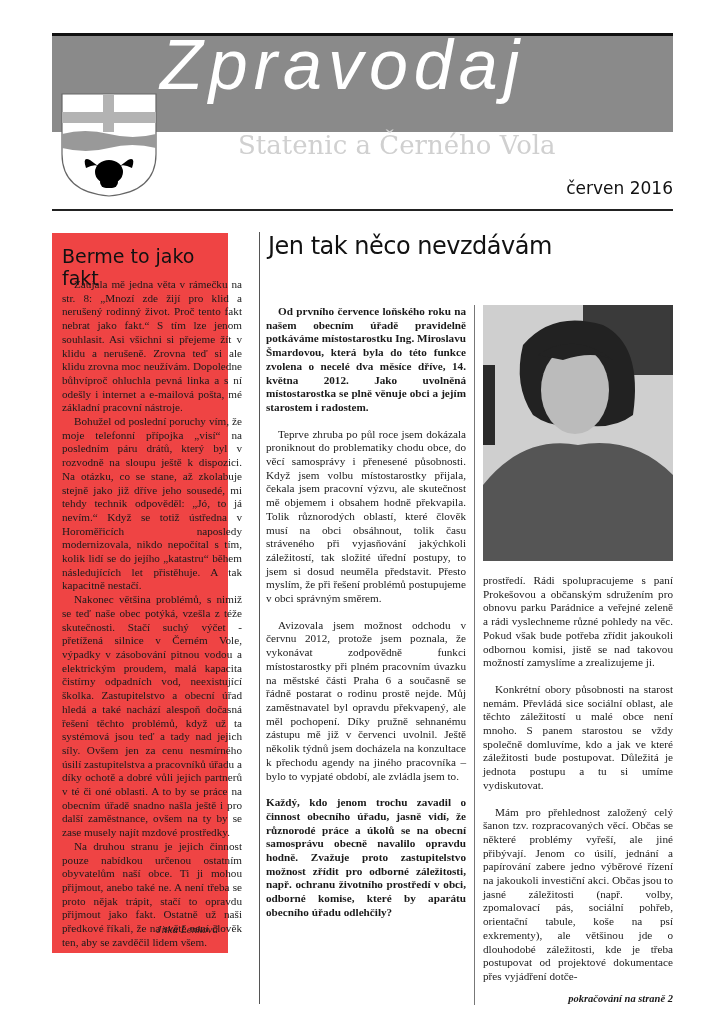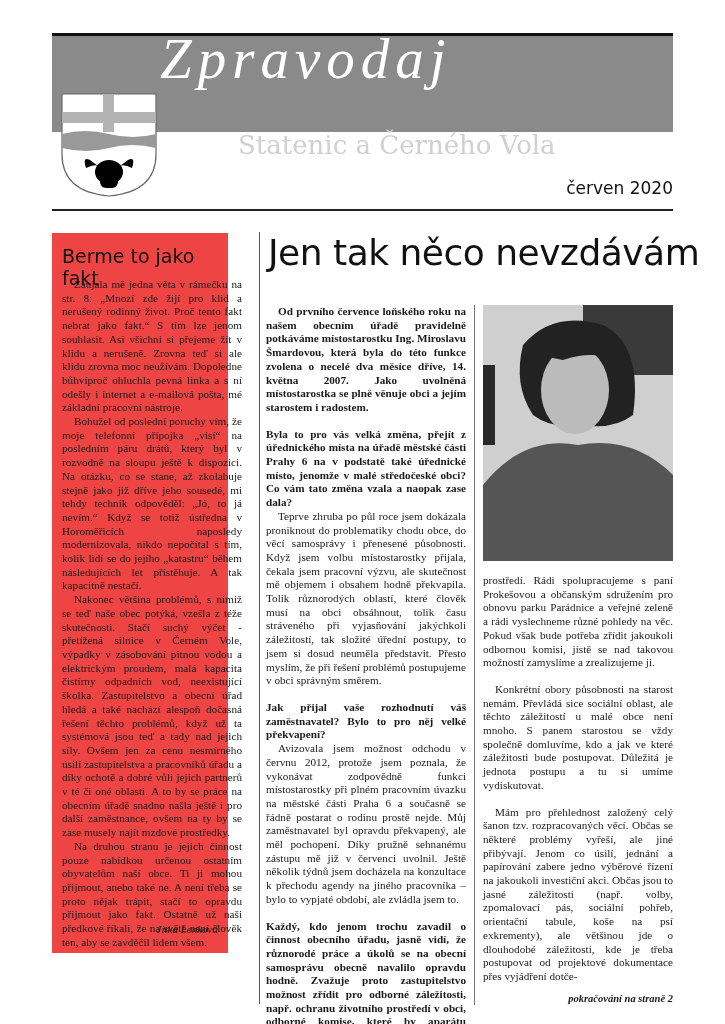--- a/index.html
+++ b/index.html
@@ -1,30 +1,30 @@
 <!DOCTYPE html>
 <html><head>
 <meta charset="utf-8">
 <style>
   html,body{margin:0;padding:0;background:#fff;}
   body{width:725px;height:1024px;position:relative;overflow:hidden;font-family:"Liberation Serif",serif;color:#1a1a1a;}
   .topline{position:absolute;left:52px;top:33px;width:621px;height:3px;background:#111;}
   .band{position:absolute;left:52px;top:36px;width:621px;height:96px;background:#8a8a8a;}
-  .masthead{position:absolute;left:160px;top:30px;font-family:Liberation Serif, serif;font-style:italic;font-size:57px;color:#fff;letter-spacing:6px;line-height:1;}
+  .masthead{position:absolute;left:160px;top:30px;font-family:Liberation Sans, sans-serif;font-style:italic;font-size:70px;color:#fff;letter-spacing:6px;line-height:1;}
   .subtitle{position:absolute;left:238px;top:120px;font-family:"DejaVu Serif",serif;font-size:26px;color:#d0d0d0;line-height:1;margin-top:12px;}
   .issue{position:absolute;right:52px;top:178px;font-family:"DejaVu Sans",sans-serif;font-size:17px;color:#111;}
   .midline{position:absolute;left:52px;top:209px;width:621px;height:2px;background:#222;}
   .crest{position:absolute;left:60px;top:92px;width:98px;height:106px;}
   .sidebar{position:absolute;left:52px;top:233px;width:176px;height:720px;background:#ef4444;}
   .side-title{position:absolute;left:10px;top:12px;font-family:"DejaVu Sans",sans-serif;font-size:19px;color:#111;}
   .side-body{position:absolute;left:10px;top:45px;width:180px;font-size:11.2px;line-height:13.7px;text-align:justify;}
   .side-body p{margin:0;text-indent:12px;}
   .sign{position:absolute;right:10px;top:690px;font-style:italic;font-size:11px;}
   .vline{position:absolute;left:259px;top:232px;width:1px;height:772px;background:#555;}
-  .headline{position:absolute;left:268px;top:232px;font-family:"DejaVu Sans",sans-serif;font-size:36px;color:#111;white-space:nowrap;letter-spacing:-0.5px;}
+  .headline{position:absolute;left:268px;top:232px;font-family:"DejaVu Sans",sans-serif;font-size:24px;color:#111;white-space:nowrap;letter-spacing:-0.5px;}
   .col2{position:absolute;left:266px;top:305px;width:200px;font-size:11.2px;line-height:13.7px;text-align:justify;}
   .col2 p,.col3 p{margin:0;text-indent:12px;}
   .col2 p.q,.col3 p.q{text-indent:0;font-weight:bold;}
   .col2 p.lead{font-weight:bold;}
   .gap{height:13px;}
   .vline2{position:absolute;left:474px;top:305px;width:1px;height:700px;background:#777;}
   .photo{position:absolute;left:483px;top:305px;width:190px;height:256px;background:linear-gradient(135deg,#d8d8d8 0%,#bdbdbd 40%,#6a6a6a 100%);overflow:hidden;}
   .col3{position:absolute;left:483px;top:574px;width:190px;font-size:11.2px;line-height:13.7px;text-align:justify;}
   .cont{position:absolute;right:52px;top:993px;font-style:italic;font-size:10.5px;font-weight:bold;}
 </style>
@@ -42,44 +42,42 @@
   <rect x="43" y="2" width="11" height="38" fill="#b3b3b3"></rect>
   <path d="M2 42 Q25 36 49 42 T96 42 V56 Q72 50 49 56 T2 56 Z" fill="#999"></path>
   <g fill="#000">
     <path d="M30 68 Q22 64 26 76 Q34 72 38 74 Z"></path>
     <path d="M68 68 Q76 64 72 76 Q64 72 60 74 Z"></path>
     <ellipse cx="49" cy="80" rx="14" ry="12"></ellipse>
     <rect x="40" y="84" width="18" height="12" rx="6"></rect>
   </g>
 </svg>
 
-<div class="issue">červen 2020</div>
+<div class="issue">červen 2016</div>
 <div class="midline"></div>
 
 <div class="sidebar">
   <div class="side-title">Berme to jako fakt</div>
   <div class="side-body">
     <p>Zaujala mě jedna věta v rámečku na str. 8: „Mnozí zde žijí pro klid a nerušený rodinný život. Proč tento fakt nebrat jako fakt.“ S tím lze jenom souhlasit. Asi všichni si přejeme žít v klidu a nerušeně. Zrovna teď si ale klidu zrovna moc neužívám. Dopoledne bůhvíproč ohluchla pevná linka a s ní odešly i internet a e-mailová pošta, mé základní pracovní nástroje.</p>
     <p>Bohužel od poslední poruchy vím, že moje telefonní přípojka „visí“ na posledním páru drátů, který byl v rozvodně na sloupu ještě k dispozici. Na otázku, co se stane, až zkolabuje stejně jako již dříve jeho sousedé, mi tehdy technik odpověděl: „Jó, to já nevím.“ Když se totiž ústředna v Horoměřicích naposledy modernizovala, nikdo nepočítal s tím, kolik lidí se do jejího „katastru“ během následujících let přistěhuje. A tak kapacitně nestačí.</p>
     <p>Nakonec většina problémů, s nimiž se teď naše obec potýká, vzešla z téže skutečnosti. Stačí suchý výčet - přetížená silnice v Černém Vole, výpadky v zásobování pitnou vodou a elektrickým proudem, malá kapacita čistírny odpadních vod, neexistující školka. Zastupitelstvo a obecní úřad hledá a také nachází alespoň dočasná řešení těchto problémů, když už ta systémová jsou teď a tady nad jejich síly. Ovšem jen za cenu nesmírného úsilí zastupitelstva a pracovníků úřadu a díky ochotě a dobré vůli jejich partnerů v té či oné oblasti. A to by se práce na obecním úřadě snadno našla ještě i pro další zaměstnance, ovšem na ty by se zase musely najít mzdové prostředky.</p>
     <p>Na druhou stranu je jejich činnost pouze nabídkou určenou ostatním obyvatelům naší obce. Ti ji mohou přijmout, anebo také ne. A není třeba se proto nějak trápit, stačí to opravdu přijmout jako fakt. Ostatně už naši předkové říkali, že na světě není člověk ten, aby se zavděčil lidem všem.</p>
   </div>
   <div class="sign">Jitka Lenková</div>
 </div>
 
 <div class="vline"></div>
 <div class="headline">Jen tak něco nevzdávám</div>
 
 <div class="col2">
-  <p class="lead">Od prvního července loňského roku na našem obecním úřadě pravidelně potkáváme místostarostku Ing. Miroslavu Šmardovou, která byla do této funkce zvolena o necelé dva měsíce dříve, 14. května 2007. Jako uvolněná místostarostka se plně věnuje obci a jejím starostem i radostem.</p>
+  <p class="lead">Od prvního července loňského roku na našem obecním úřadě pravidelně potkáváme místostarostku Ing. Miroslavu Šmardovou, která byla do této funkce zvolena o necelé dva měsíce dříve, 14. května 2012. Jako uvolněná místostarostka se plně věnuje obci a jejím starostem i radostem.</p>
   <div class="gap"></div>
-  <p class="q">Byla to pro vás velká změna, přejít z úřednického místa na úřadě městské části Prahy 6 na v podstatě také úřednické místo, jenomže v malé středočeské obci? Co vám tato změna vzala a naopak zase dala?</p>
   <p>Teprve zhruba po půl roce jsem dokázala proniknout do problematiky chodu obce, do věcí samosprávy i přenesené působnosti. Když jsem volbu místostarostky přijala, čekala jsem pracovní výzvu, ale skutečnost mě objemem i obsahem hodně překvapila. Tolik různorodých oblastí, které člověk musí na obci obsáhnout, tolik času stráveného při vyjasňování jakýchkoli záležitostí, tak složité úřední postupy, to jsem si dosud neuměla představit. Přesto myslím, že při řešení problémů postupujeme v obci správným směrem.</p>
   <div class="gap"></div>
-  <p class="q">Jak přijal vaše rozhodnutí váš zaměstnavatel? Bylo to pro něj velké překvapení?</p>
   <p>Avizovala jsem možnost odchodu v červnu 2012, protože jsem poznala, že vykonávat zodpovědně funkci místostarostky při plném pracovním úvazku na městské části Praha 6 a současně se řádně postarat o rodinu prostě nejde. Můj zaměstnavatel byl opravdu překvapený, ale měl pochopení. Díky pružně sehnanému zástupu mě již v červenci uvolnil. Ještě několik týdnů jsem docházela na konzultace k přechodu agendy na jiného pracovníka – bylo to vypjaté období, ale zvládla jsem to.</p>
   <div class="gap"></div>
   <p class="q">Každý, kdo jenom trochu zavadil o činnost obecního úřadu, jasně vidí, že různorodé práce a úkolů se na obecní samosprávu obecně navalilo opravdu hodně. Zvažuje proto zastupitelstvo možnost zřídit pro odborné záležitosti, např. ochranu životního prostředí v obci, odborné komise, které by aparátu obecního úřadu odlehčily?</p>
 
 </div>
 
 <div class="vline2"></div>
 
 <div class="photo">
   <svg width="190" height="256" viewBox="0 0 190 256">

